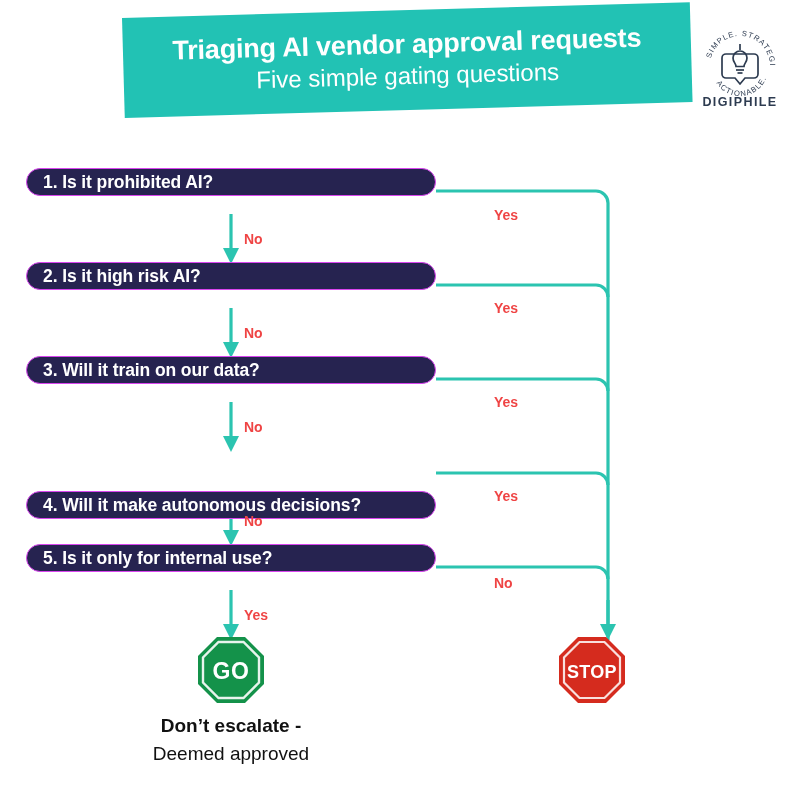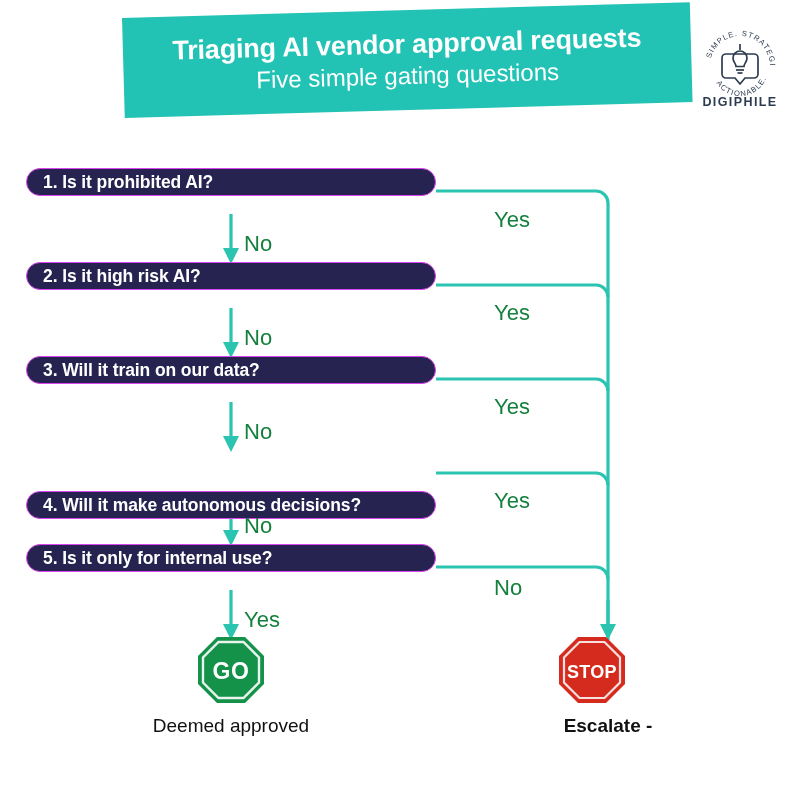--- a/index.html
+++ b/index.html
@@ -100,23 +100,23 @@
 
   #qbox-1 { left: 26px; top: 168px; width: 410px; }
   #qbox-2 { left: 26px; top: 262px; width: 410px; }
   #qbox-3 { left: 26px; top: 356px; width: 410px; }
   #qbox-4 { left: 26px; top: 450px; width: 410px; margin-top: 41px; }
   #qbox-5 { left: 26px; top: 544px; width: 410px; }
 
   
   .edge-label {
     position: absolute;
-    color: #15803d;
-    font-size: 22px;
-    font-weight: normal;
+    color: #ef4444;
+    font-size: 14px;
+    font-weight: bold;
     white-space: nowrap;
     z-index: 5;
   }
   .edge-label-no-down   { left: 244px; }
   .edge-label-yes-right { left: 494px; }
 
   #label-down-1 { top: 231px; }
   #label-down-2 { top: 325px; }
   #label-down-3 { top: 419px; }
   #label-down-4 { top: 513px; }
@@ -258,17 +258,17 @@
 
 <div class="sign" id="sign-stop">
   <svg width="68" height="68" viewBox="0 0 68 68">
     <polygon points="20,1 48,1 67,20 67,48 48,67 20,67 1,48 1,20" fill="#d52b1e"></polygon>
     <polygon points="21.5,6 46.5,6 62,21.5 62,46.5 46.5,62 21.5,62 6,46.5 6,21.5" fill="none" stroke="#ffffff" stroke-width="2.2" opacity="0.85"></polygon>
     <text x="34" y="41.5" text-anchor="middle" font-family="Liberation Sans, sans-serif" font-size="18" font-weight="bold" fill="#ffffff" letter-spacing="0.3">STOP</text>
   </svg>
 </div>
 
 <div class="outcome" id="outcome-go">
+  <div class="outcome-title">Don’t escalate -</div>
   <div class="outcome-sub">Deemed approved</div>
 </div>
 <div class="outcome" id="outcome-stop">
-  <div class="outcome-title">Escalate -</div>
 </div>
 
 </body></html>

